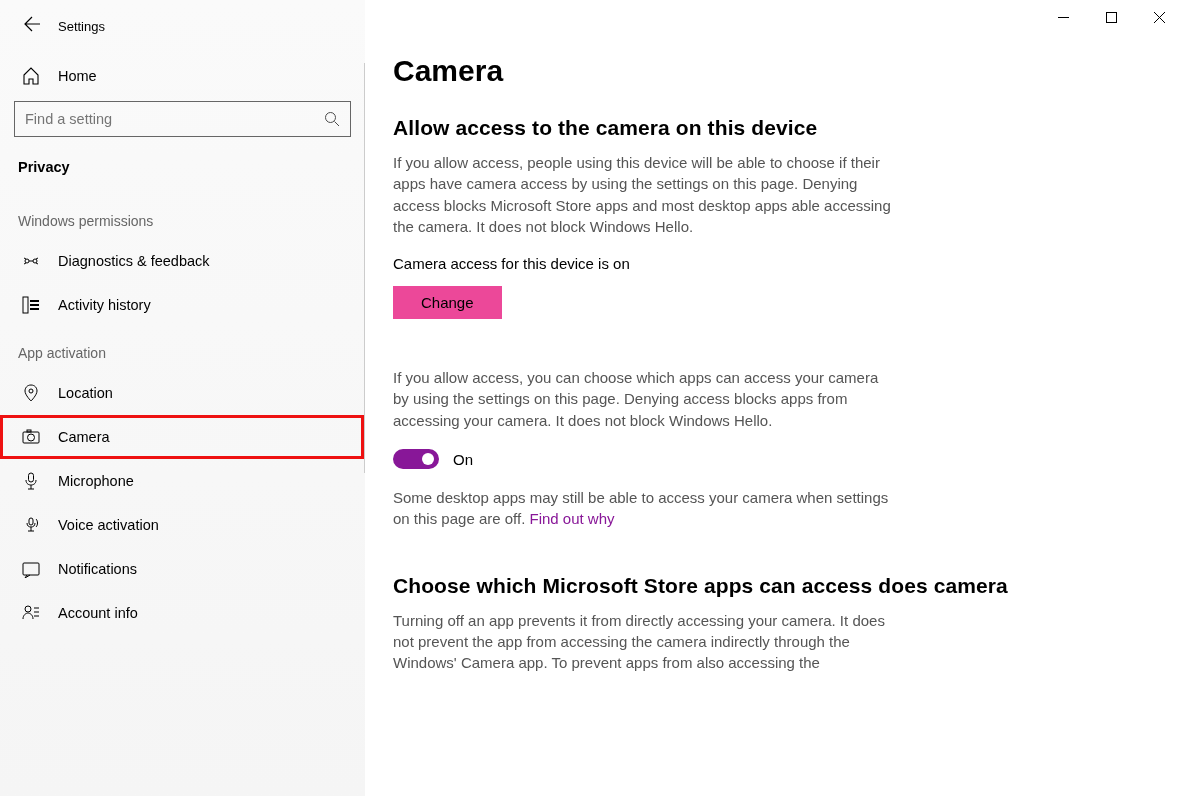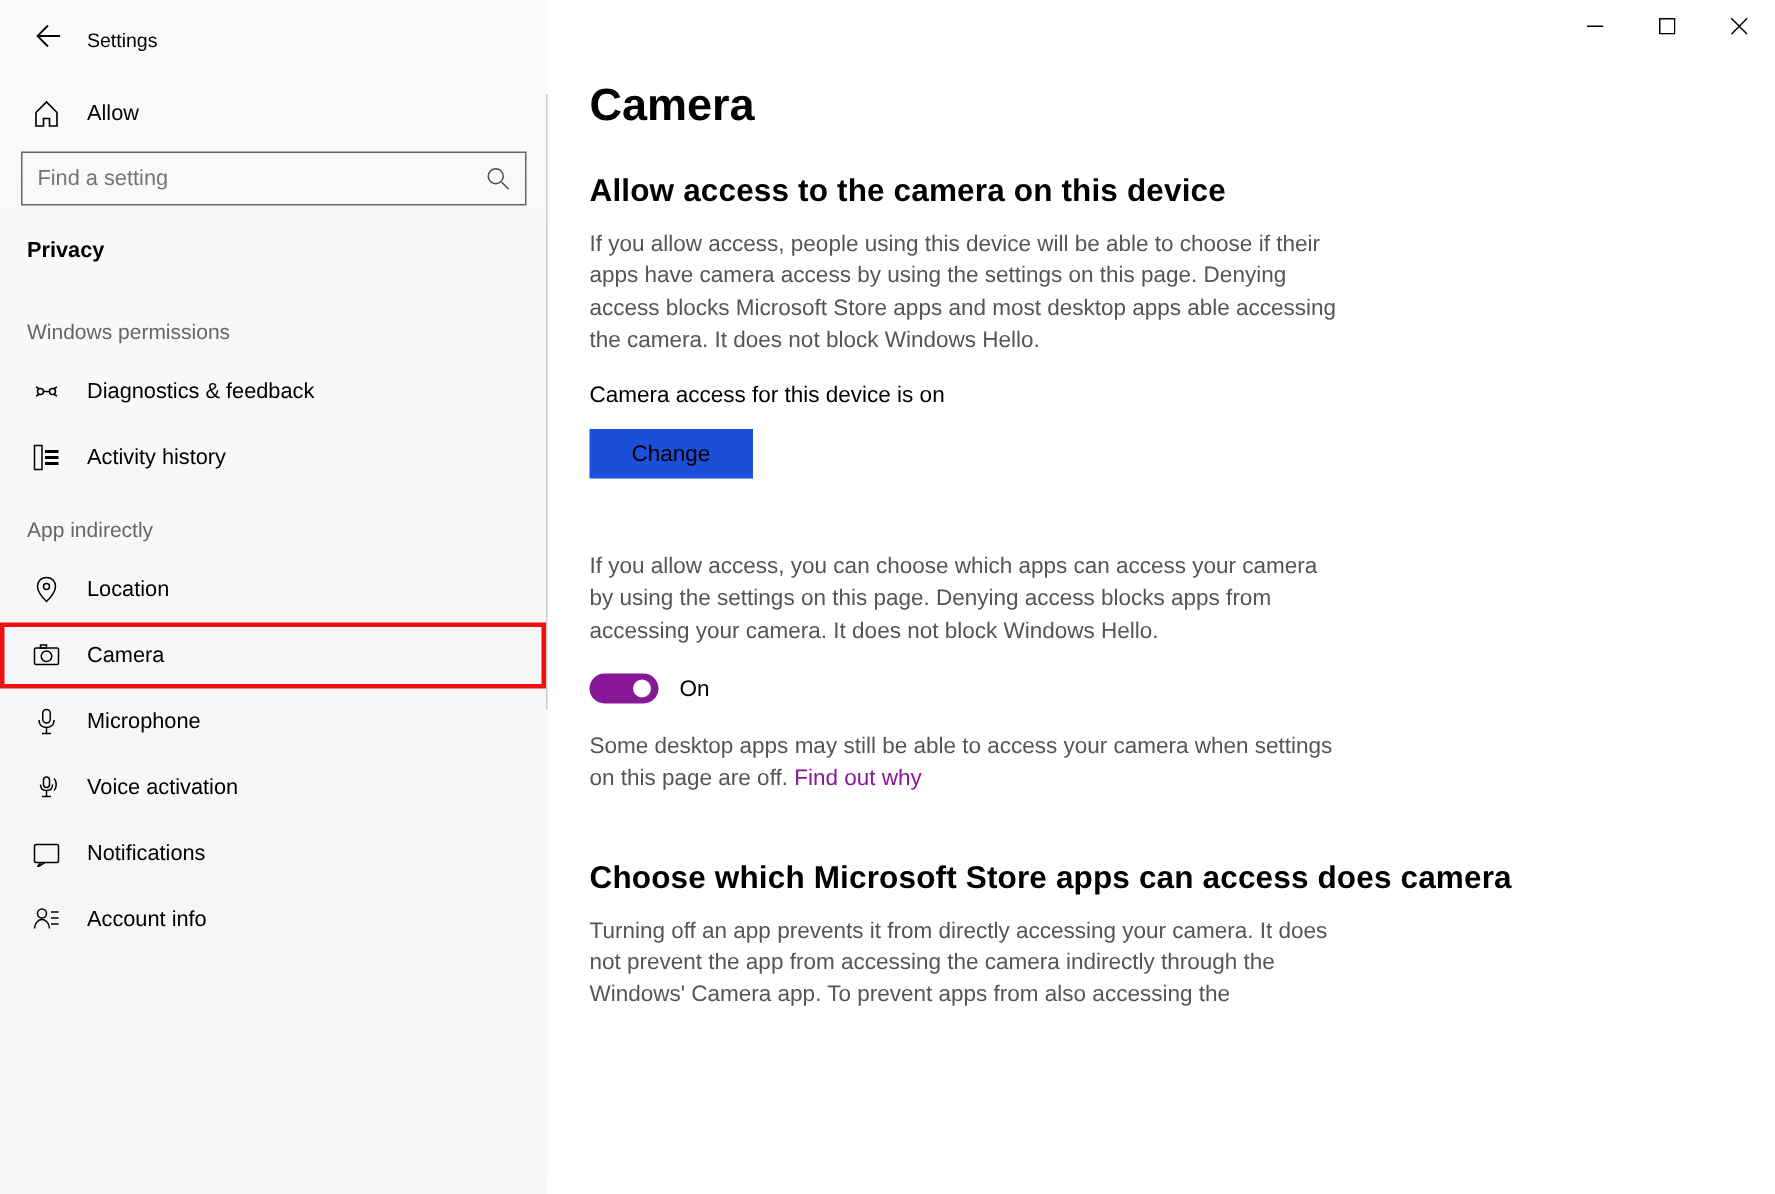--- a/index.html
+++ b/index.html
@@ -30,21 +30,21 @@
     
     .window-controls { position: absolute; top: 0; right: 0; display: flex; gap: 0; z-index: 5; }
     .wc { width: 48px; height: 34px; display: flex; align-items: center; justify-content: center; cursor: pointer; }
     .wc svg { width: 11px; height: 11px; }
     
     .main { flex: 1; padding: 54px 40px 0 28px; overflow: hidden; position: relative; }
     h1 { font-size: 30px; font-weight: 600; margin-bottom: 28px; }
     h2 { font-size: 21px; font-weight: 600; margin-bottom: 12px; letter-spacing: .1px; }
     .body-text { font-size: 15px; color: #555; line-height: 1.42; max-width: 500px; margin-bottom: 18px; }
     .status-line { font-size: 15px; margin-bottom: 14px; }
-    .change-btn { background: #1d4ed8; border: none; padding: 8px 28px; font-size: 15px; cursor: pointer; margin-bottom: 48px; }
+    .change-btn { background: #ec4899; border: none; padding: 8px 28px; font-size: 15px; cursor: pointer; margin-bottom: 48px; }
     
     .toggle-row { display: flex; align-items: center; gap: 14px; margin-bottom: 18px; }
     .toggle { width: 46px; height: 20px; background: #881798; border-radius: 10px; position: relative; cursor: pointer; }
     .toggle::after { content: ""; width: 12px; height: 12px; background: #fff; border-radius: 50%; position: absolute; top: 4px; right: 5px; }
     .toggle-label { font-size: 15px; }
     
     .link { color: #881798; cursor: pointer; }
     
     .section-gap { margin-top: 44px; }
   </style>
@@ -77,21 +77,21 @@
           <path d="M8 1 L1 8 L8 15 M1 8 H16" stroke="#000" stroke-width="1.2" fill="none"></path>
         </svg>
     </span>
     <span class="sb-title">Settings</span>
   </div>
 
   <div class="home-row">
     <svg viewBox="0 0 18 18">
         <path d="M2 8 L9 1 L16 8 V17 H11 V12 H7 V17 H2 Z" stroke="#000" fill="none" stroke-width="1.1"></path>
       </svg>
-    <span>Allow</span>
+    <span>Home</span>
   </div>
 
   <div class="search">
     <input type="text" placeholder="Find a setting" style="">
     <svg viewBox="0 0 16 16">
         <circle cx="6.5" cy="6.5" r="5" stroke="#000" fill="none"></circle>
         <line x1="10.5" y1="10.5" x2="15" y2="15" stroke="#000"></line>
       </svg>
   </div>
 
@@ -110,21 +110,21 @@
   <div class="nav-item">
     <svg viewBox="0 0 18 18">
         <rect x="1" y="1" width="5" height="16" stroke="#000" fill="none"></rect>
         <rect x="8" y="4" width="9" height="2" fill="#000"></rect>
         <rect x="8" y="8" width="9" height="2" fill="#000"></rect>
         <rect x="8" y="12" width="9" height="2" fill="#000"></rect>
       </svg>
     <span>Activity history</span>
   </div>
 
-  <div class="group-label">App indirectly</div>
+  <div class="group-label">App activation</div>
 
   <div class="nav-item">
     <svg viewBox="0 0 18 18">
         <path d="M9 1 C13 1 15 4 15 7 C15 11 9 17 9 17 C9 17 3 11 3 7 C3 4 5 1 9 1 Z" stroke="#000" fill="none"></path>
         <circle cx="9" cy="7" r="2" stroke="#000" fill="none"></circle>
       </svg>
     <span>Location</span>
   </div>
   <div class="nav-item highlight-box">
     <svg viewBox="0 0 18 18">

